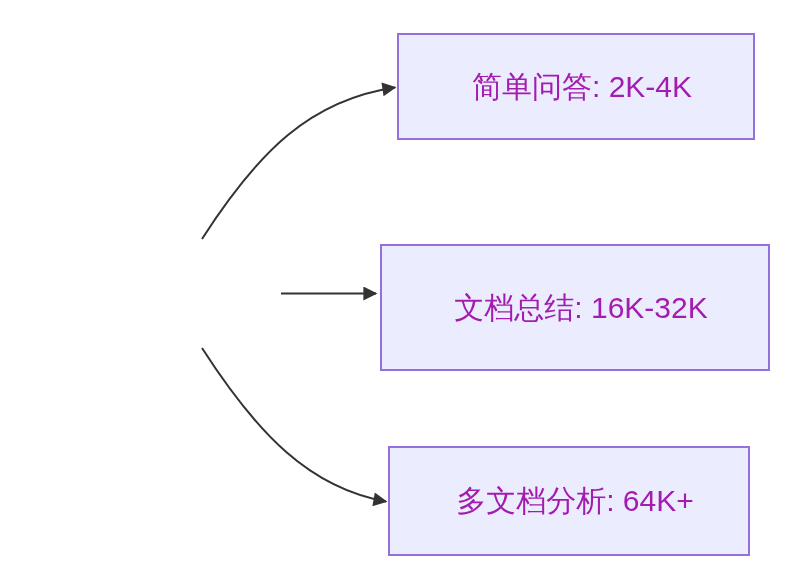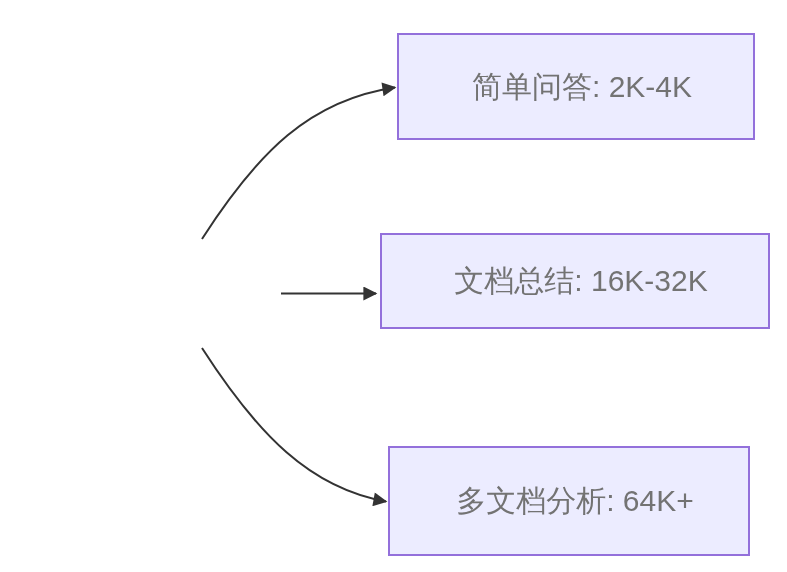--- a/index.html
+++ b/index.html
@@ -23,30 +23,30 @@
     height: 572px;
   }
   .node {
     position: absolute;
     box-sizing: border-box;
     background: #ECECFF;
     border: 2px solid #9370DB;
     display: flex;
     align-items: center;
     justify-content: center;
-    color: #737373;
+    color: #a21caf;
     font-size: 30px;
     line-height: 1.2;
     text-align: center;
     white-space: nowrap;
     padding-left: 12px;
   }
   .node-root    { left: 33px;  top: 240px; width: 248px; height: 107px; }
   .node-branch0 { left: 397px; top: 33px;  width: 358px; height: 107px; }
-  .node-branch1 { left: 380px; top: 233px; width: 390px; height: 96px; }
+  .node-branch1 { left: 380px; top: 244px; width: 390px; height: 127px; }
   .node-branch2 { left: 388px; top: 446px; width: 362px; height: 110px; }
   .edge-path {
     fill: none;
     stroke: #333333;
     stroke-width: 2px;
   }
 </style>
 </head>
 <body>
 

